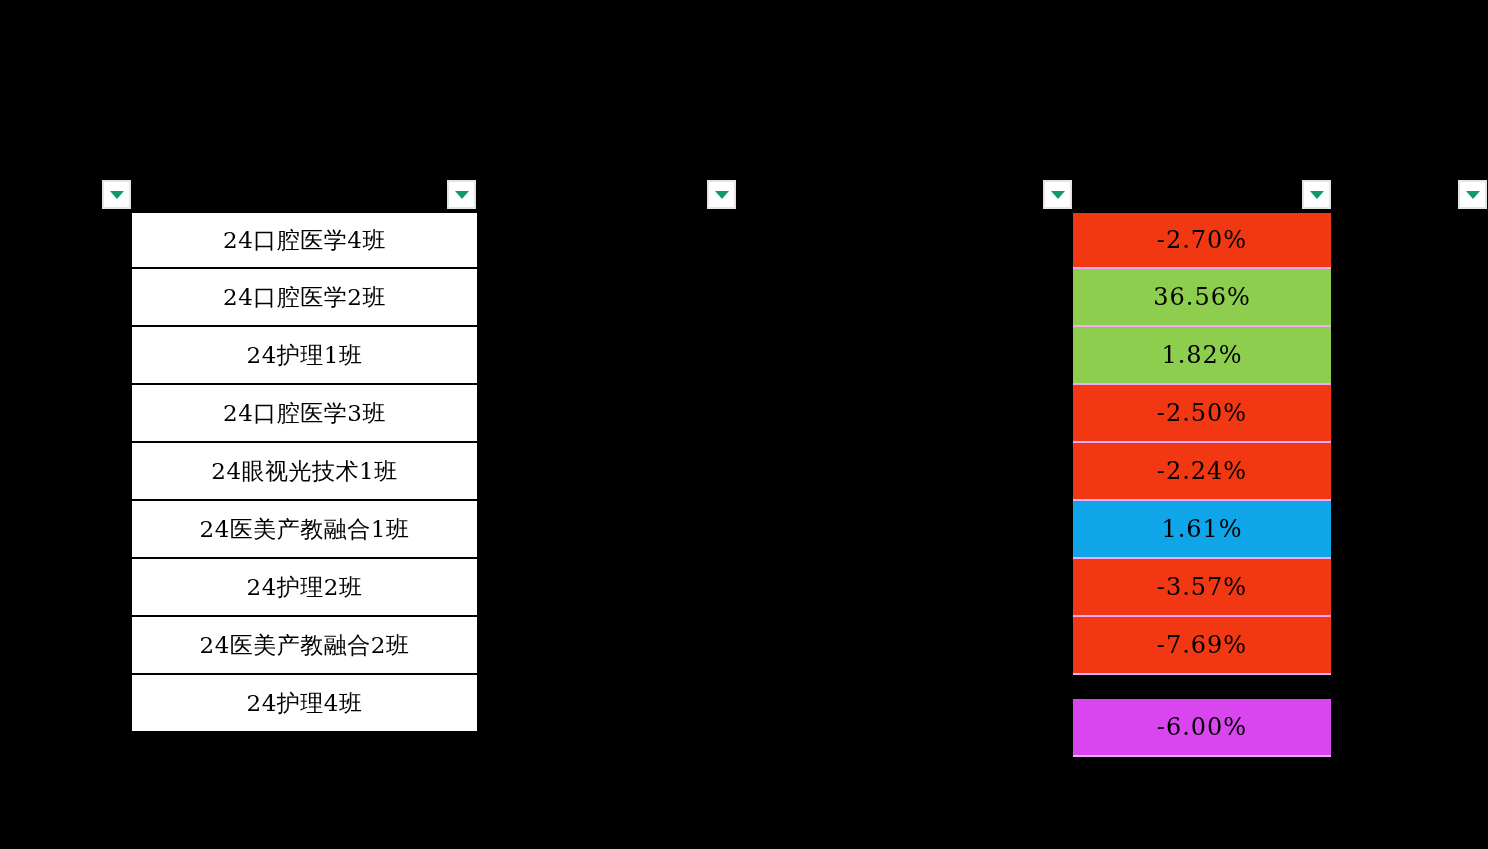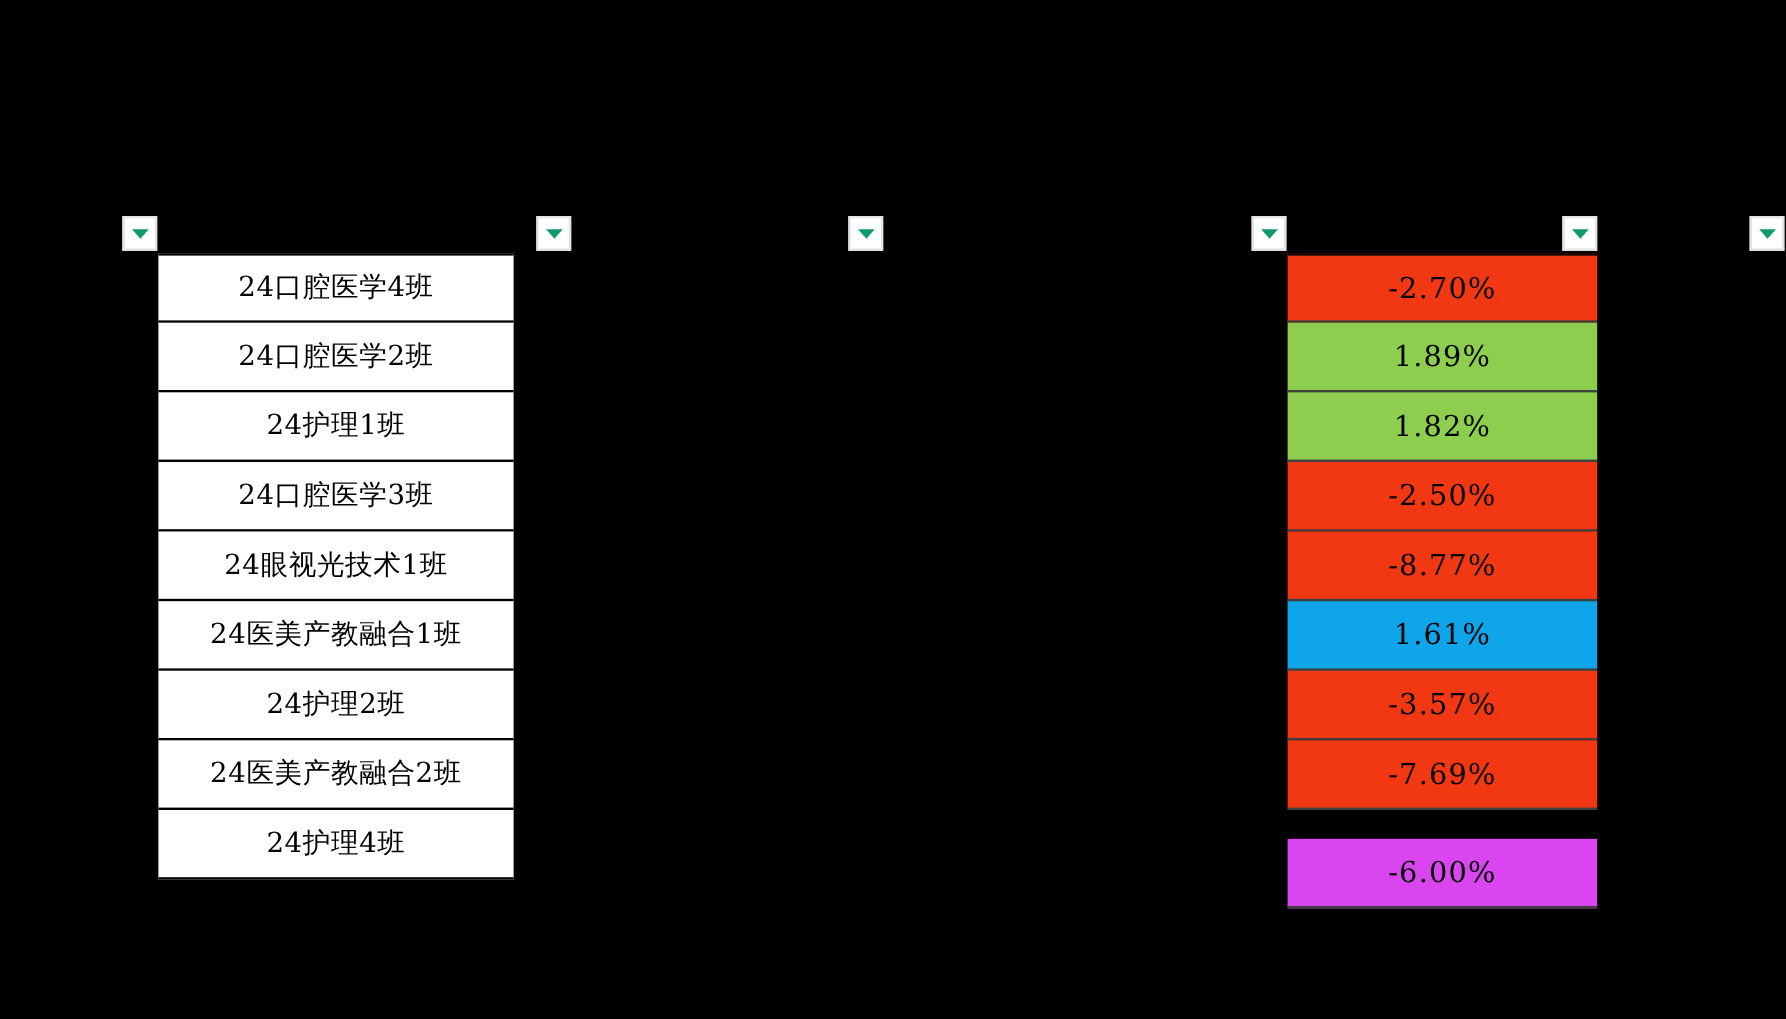--- a/index.html
+++ b/index.html
@@ -46,21 +46,21 @@
   }
 
   
   .col {
     position: absolute;
     top: 211px;
     box-sizing: border-box;
   }
   .col-name {
     left: 132px;
-    width: 296px;
+    width: 345px;
   }
   .col-rate {
     left: 1073px;
     width: 258px;
   }
 
   .cell {
     height: 58px;
     box-sizing: border-box;
     display: flex;
@@ -75,21 +75,21 @@
 
   .col-name .cell {
     background: #FFFFFF;
     border-bottom: 2px solid #000000;
   }
   .col-name .cell:first-child {
     border-top: 2px solid #000000;
   }
 
   .col-rate .cell {
-    border-bottom: 2px solid #404040;
+    border-bottom: 2px solid #f0abfc;
     font-size: 24px;
     letter-spacing: 1px;
   }
   .col-rate .cell:first-child {
     border-top: 2px solid #000000;
   }
 </style>
 </head>
 <body>
 
@@ -123,23 +123,23 @@
       <div class="cell">24口腔医学3班</div>
       <div class="cell">24眼视光技术1班</div>
       <div class="cell">24医美产教融合1班</div>
       <div class="cell">24护理2班</div>
       <div class="cell">24医美产教融合2班</div>
       <div class="cell">24护理4班</div>
     </div>
 
   <div class="col col-rate" id="col-rate">
       <div class="cell" style="background: rgb(242, 56, 19);">-2.70%</div>
-      <div class="cell" style="background: rgb(141, 206, 79);">1.89%</div>
+      <div class="cell" style="background: rgb(141, 206, 79);">36.56%</div>
       <div class="cell" style="background: rgb(141, 206, 79);">1.82%</div>
       <div class="cell" style="background: rgb(242, 56, 19);">-2.50%</div>
-      <div class="cell" style="background: rgb(242, 56, 19);">-8.77%</div>
+      <div class="cell" style="background: rgb(242, 56, 19);">-2.24%</div>
       <div class="cell" style="background: #0ea5e9;">1.61%</div>
       <div class="cell" style="background: rgb(242, 56, 19);">-3.57%</div>
       <div class="cell" style="background: rgb(242, 56, 19);">-7.69%</div>
       <div class="cell" style="background: #d946ef; margin-top: 24px;">-6.00%</div>
     </div>
 
 </div>
 
 </body></html>

